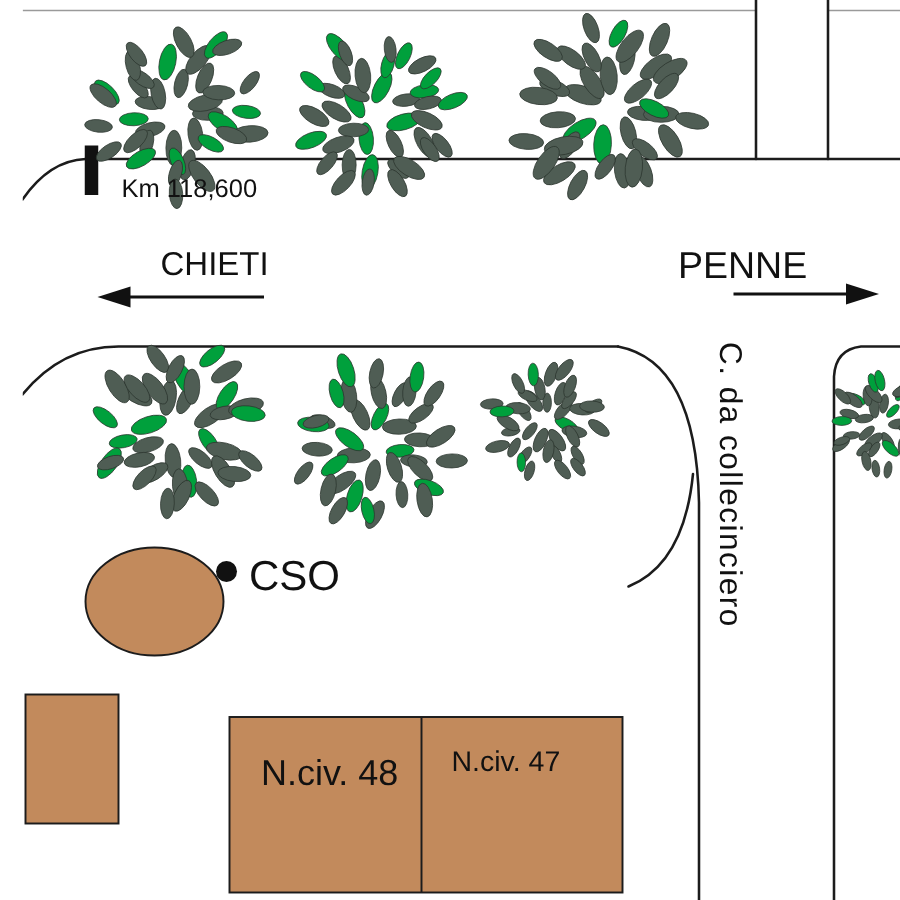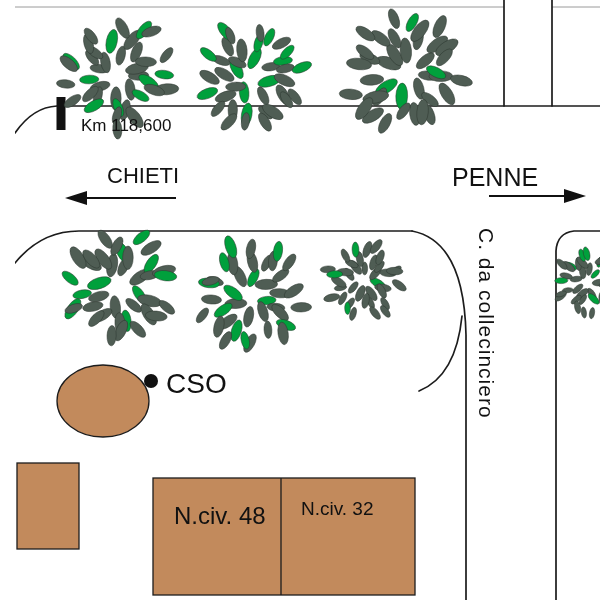--- a/index.html
+++ b/index.html
@@ -353,15 +353,15 @@
         </g>
       </g>
   </svg>
 
   <div class="lbl lbl-km">Km 118,600</div>
   <div class="lbl lbl-chieti">CHIETI</div>
   <div class="lbl lbl-penne">PENNE</div>
   <div class="lbl lbl-sideroad">C. da collecinciero</div>
   <div class="lbl lbl-cso">CSO</div>
   <div class="lbl lbl-n48">N.civ. 48</div>
-  <div class="lbl lbl-n47">N.civ. 32</div>
+  <div class="lbl lbl-n47">N.civ. 47</div>
 
 </div>
 
 </body></html>

